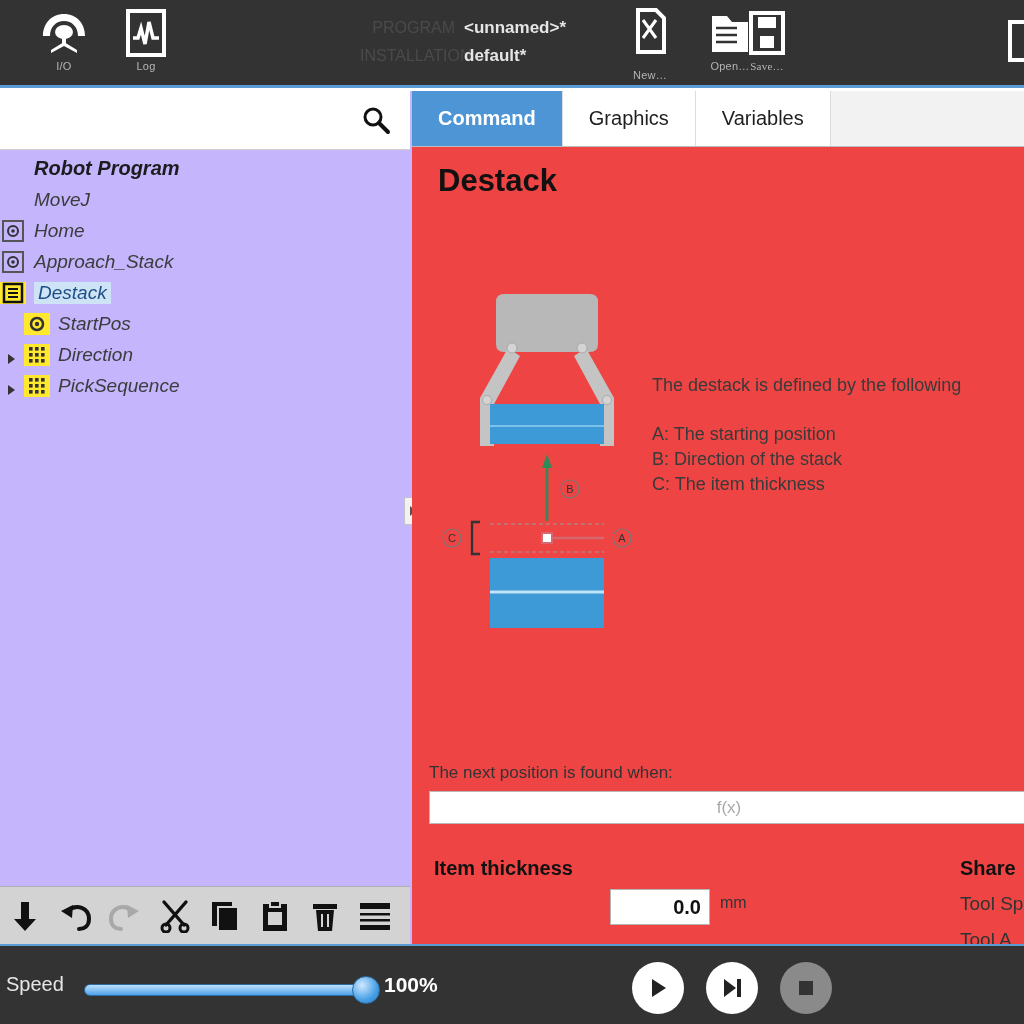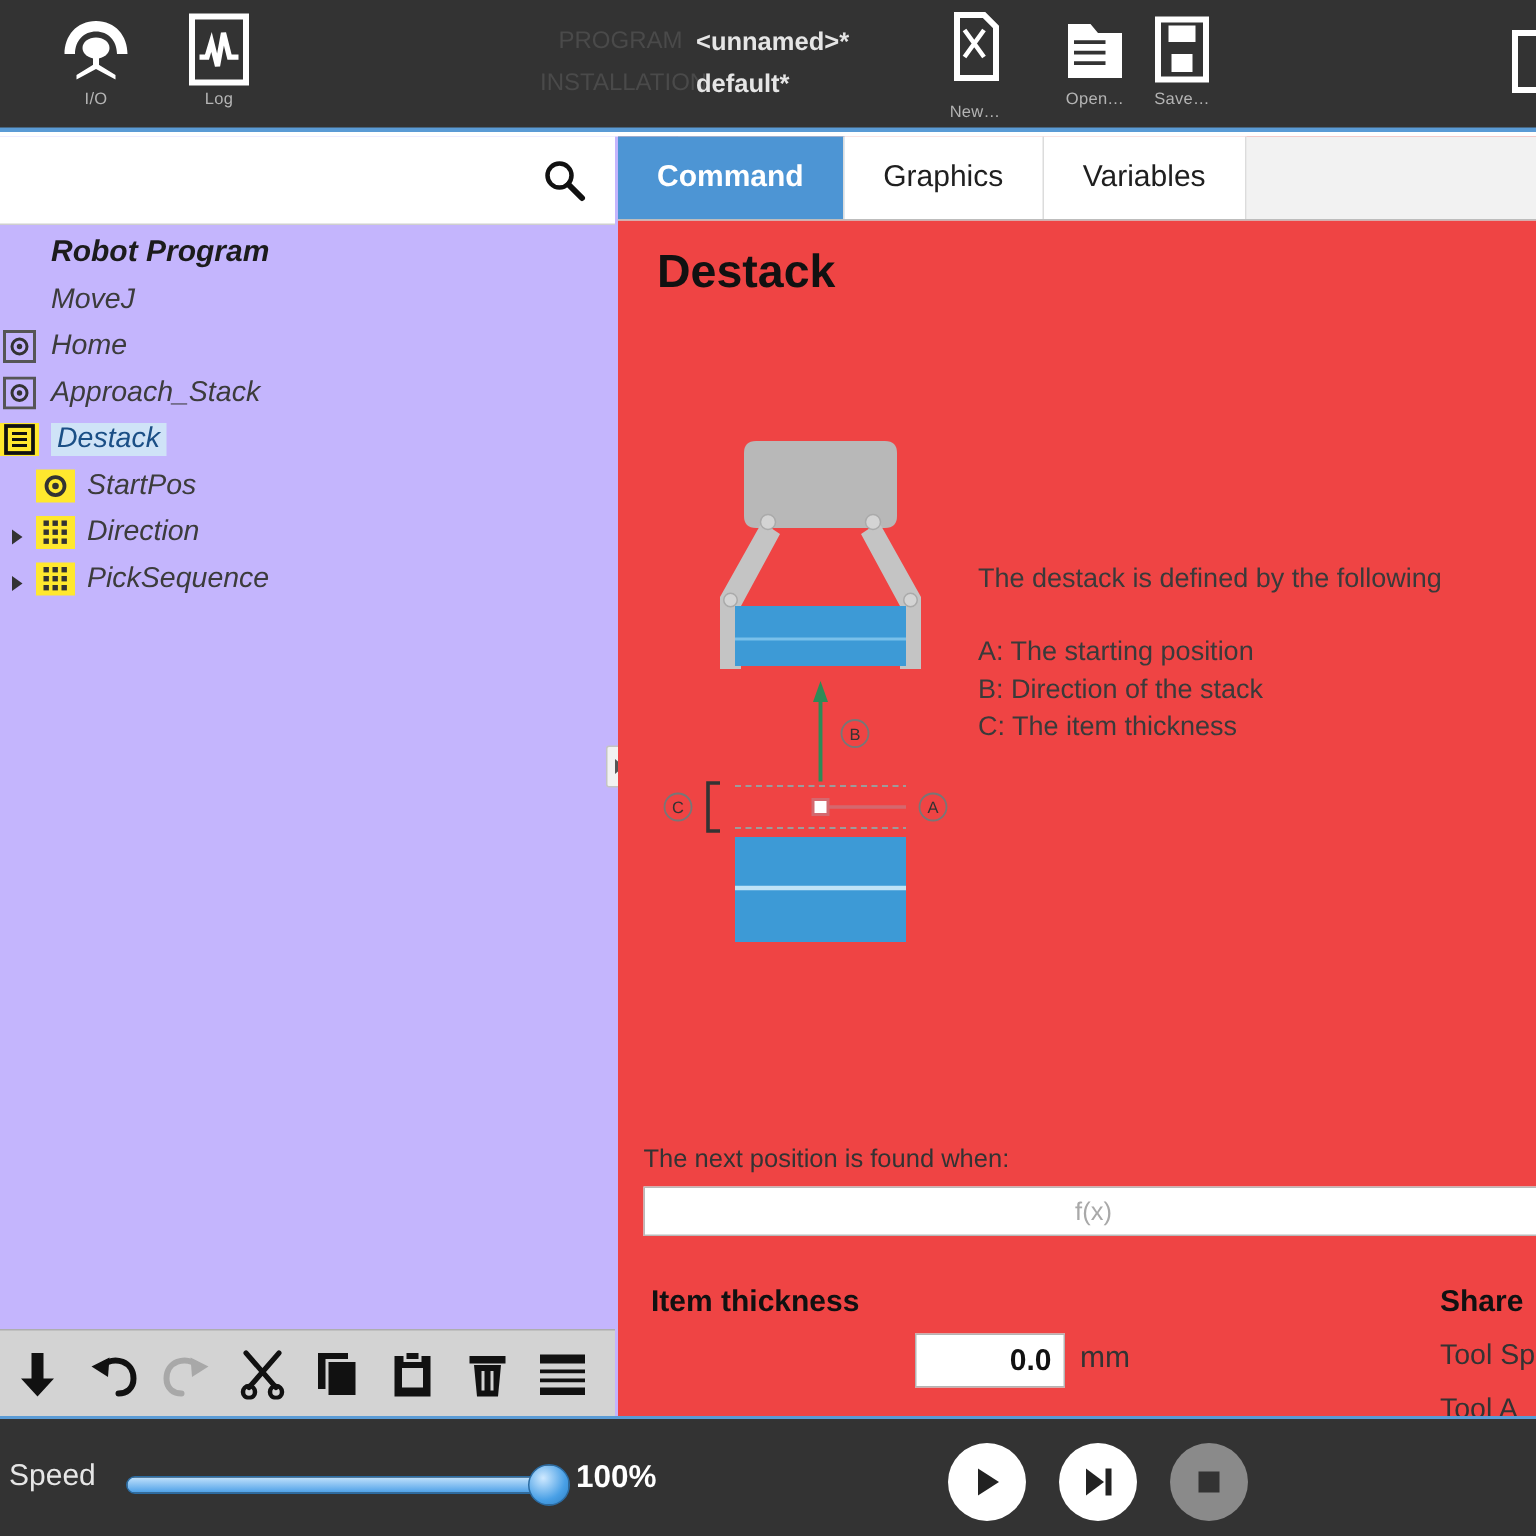--- a/index.html
+++ b/index.html
@@ -111,21 +111,21 @@
     display: flex; align-items: center; justify-content: center;
     color: #a9a9a9; font-size: 17px;
   }
   .section-title { position: absolute; font-size: 20px; font-weight: bold; color: #111; }
   .num-input {
     position: absolute; left: 198px; top: 798px; width: 100px; height: 36px;
     border: 1px solid #b4b4b4; background: #fff;
     display: flex; align-items: center; justify-content: flex-end;
     padding-right: 8px; font-size: 20px; font-weight: bold; color: #111;
   }
-  .unit { position: absolute; left: 308px; top: 803px; font-size: 20px; color: #333; }
+  .unit { position: absolute; left: 308px; top: 803px; font-size: 16px; color: #333; }
 
   .chk-row { position: absolute; display: flex; align-items: center; font-size: 19px; color: #333; }
   .chk-box { width: 19px; height: 19px; border: 2px solid #2b2b2b; background: #fff; margin-right: 12px; flex:0 0 auto; }
 
   .shared-title { position: absolute; left: 548px; top: 766px; font-size: 20px; font-weight: bold; color: #111; }
   .shared-line { position: absolute; left: 548px; font-size: 19px; color: #333; }
   .remove-btn {
     position: absolute; left: 552px; top: 878px; width: 90px; height: 38px;
     border: 1px solid #a9cfd4; background: #fff;
     display: flex; align-items: center; justify-content: center;
@@ -219,21 +219,21 @@
       <div class="tb-btn" style="left:694px;">
         <span class="glyph">
           <svg width="46" height="50" viewBox="0 0 46 50">
             <path d="M5 8 H20 L25 14 H41 V44 H5 Z" fill="#fff"></path>
             <path d="M9 20 H30 M9 27 H30 M9 34 H30" stroke="#333" stroke-width="2.5"></path>
           </svg>
         </span>
         <span class="lbl">Open…</span>
       </div>
 
-      <div class="tb-btn" style="left:752px;">
+      <div class="tb-btn" style="left:731px;font-family:Liberation Serif, serif;">
         <span class="glyph">
           <svg width="44" height="50" viewBox="0 0 44 50">
             <rect x="6" y="5" width="32" height="40" fill="none" stroke="#fff" stroke-width="4"></rect>
             <rect x="13" y="9" width="18" height="11" fill="#fff"></rect>
             <rect x="15" y="28" width="14" height="12" fill="#fff"></rect>
           </svg>
         </span>
         <span class="lbl">Save…</span>
       </div>
 

